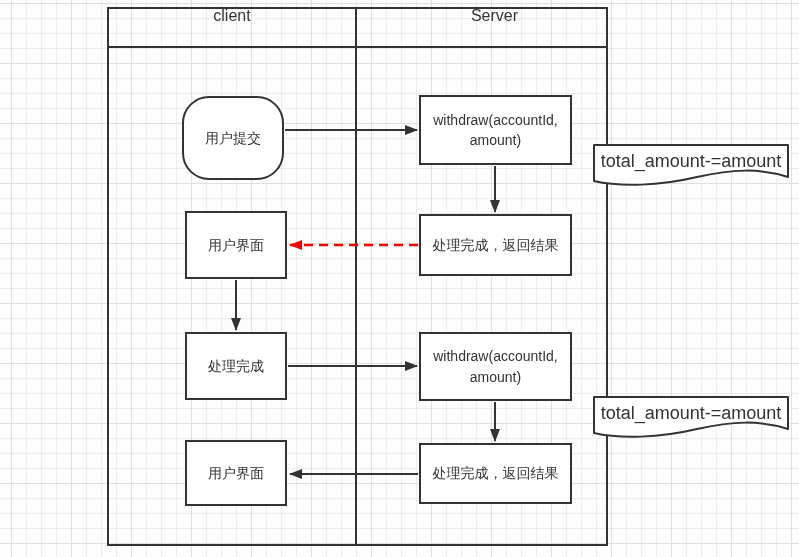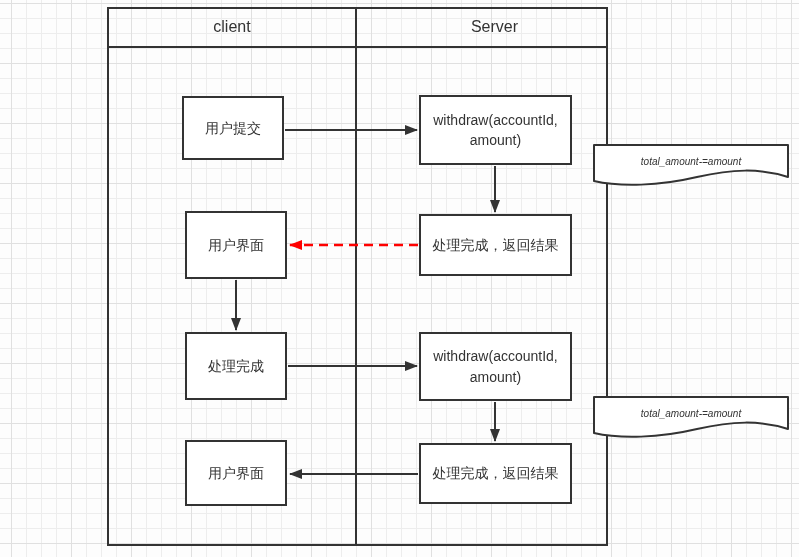--- a/index.html
+++ b/index.html
@@ -32,54 +32,54 @@
     left:107px;top:46px;width:501px;height:2px;
     background:#333333;
   }
   .pool-divider{
     position:absolute;
     left:355px;top:7px;width:2px;height:539px;
     background:#333333;
   }
   .lane-header{
     position:absolute;top:7px;height:39px;
-    display:flex;align-items:center;justify-content:center;
+    display:flex;justify-content:center;
     font-size:16px;color:#333333;border-radius:10px;
   }
   .lane-header.client{left:109px;width:246px;}
   .lane-header.server{left:370px;width:249px;}
   .node{
     position:absolute;
     box-sizing:border-box;
     border:2px solid #333333;
     background:#ffffff;
     display:flex;align-items:center;justify-content:center;
     text-align:center;
     font-size:14px;line-height:1.45;
     padding:2px 8px;
   }
-  .n-a1{left:182px;top:96px;width:102px;height:64px;}
+  .n-a1{left:182px;top:96px;width:102px;height:84px;border-radius:27px;}
   .n-a2{left:185px;top:211px;width:102px;height:68px;}
   .n-a3{left:185px;top:332px;width:102px;height:68px;}
   .n-a4{left:185px;top:440px;width:102px;height:66px;}
   .n-b1{left:419px;top:95px;width:153px;height:70px;}
   .n-b2{left:419px;top:214px;width:153px;height:62px;}
   .n-b3{left:419px;top:332px;width:153px;height:69px;}
   .n-b4{left:419px;top:443px;width:153px;height:61px;}
   .annotation{
     position:absolute;
     width:196px;height:47px;
   }
   .ann-1{left:593px;top:144px;}
   .ann-2{left:593px;top:396px;}
   .annotation svg{position:absolute;left:0;top:0;}
   .annotation .ann-label{
     position:absolute;left:0;top:0;width:100%;height:34px;
     display:flex;align-items:center;justify-content:center;
-    font-size:10px;color:#333333;white-space:nowrap;font-style:italic;
+    font-size:18px;color:#333333;white-space:nowrap;
   }
   svg.connectors{
     position:absolute;left:0;top:0;width:799px;height:557px;
     pointer-events:none;
   }
   svg.connectors line{pointer-events:stroke;}
 </style>
 </head>
 <body>
 

